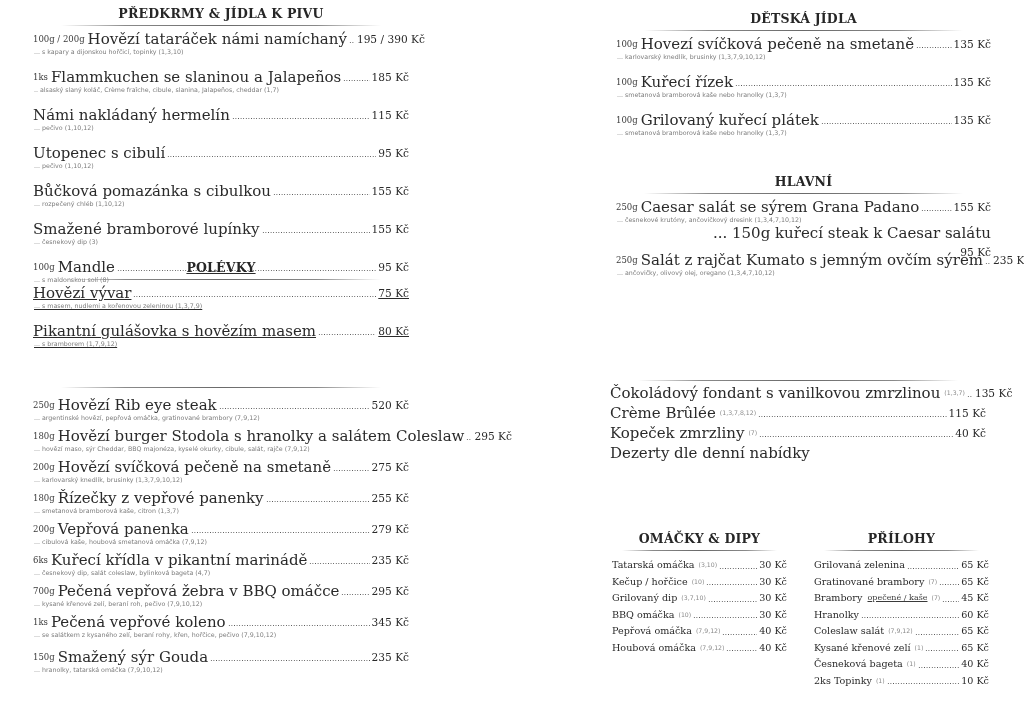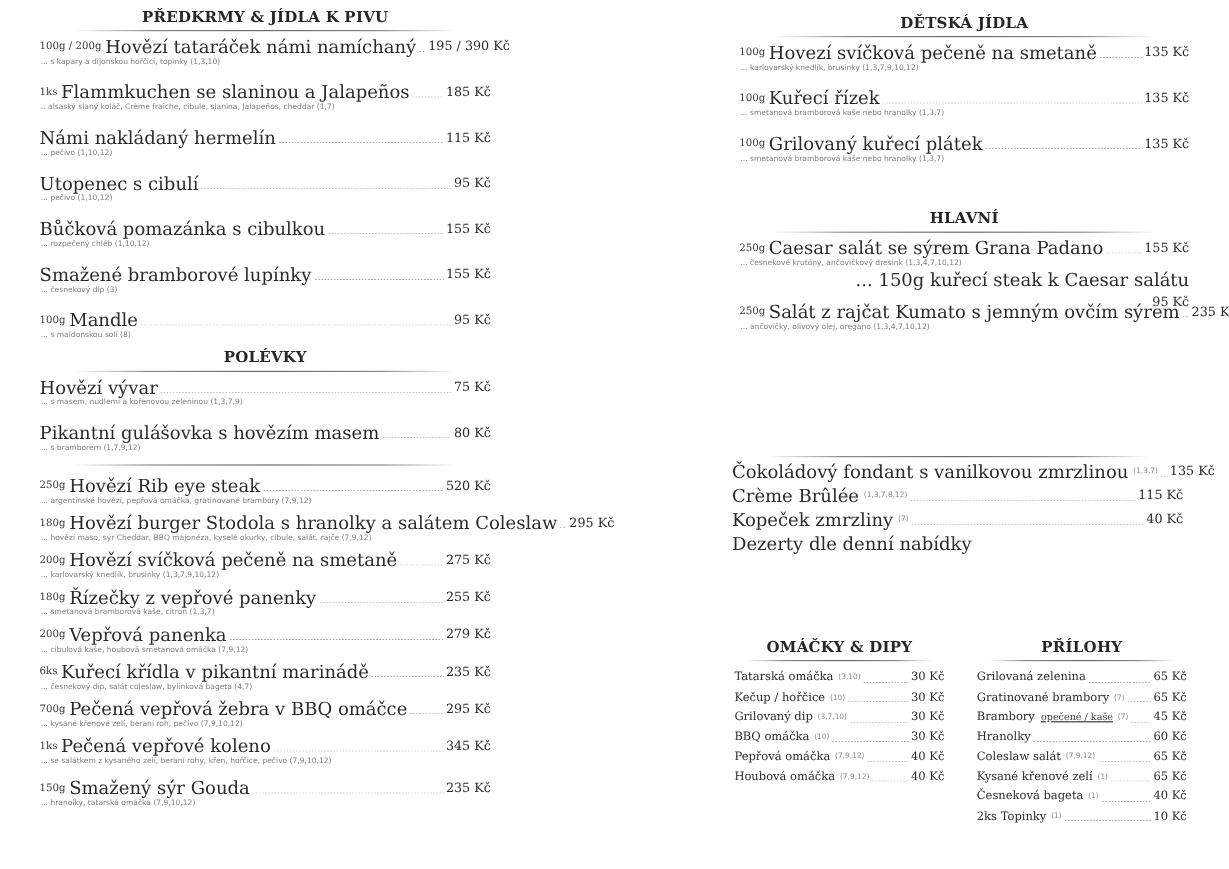--- a/index.html
+++ b/index.html
@@ -29,21 +29,21 @@
     .price { font-size: 10.6px; color: #2a2a2a; }
     .desc {
       font-family: "DejaVu Sans", sans-serif; font-size: 6.3px; color: #7c7c7c;
       height: 11px; line-height: 10px; padding-left: 1px; white-space: nowrap;
     }
     .gap-lg { margin-bottom: 12px; }
     .gap-sm { margin-bottom: 5px; }
 
     
     #s-predkrmy { left: 33px; top: 5px; width: 376px; }
-    #s-polevky  { left: 33px; top: 289px; width: 376px; }
+    #s-polevky  { left: 33px; top: 259px; width: 376px; text-decoration: underline; }
     #s-hlavni   { left: 33px; top: 385px; width: 376px; }
     
     #s-detska   { left: 616px; top: 10px; width: 375px; }
     #s-salaty   { left: 616px; top: 173px; width: 375px; }
     #s-dezerty  { left: 610px; top: 378px; width: 376px; }
     #s-omacky   { left: 612px; top: 530px; width: 175px; }
     #s-prilohy  { left: 814px; top: 530px; width: 175px; }
 
     .sub-extra { display: flex; justify-content: flex-end; }
     .sub-extra .item-line { width: 244px; flex-direction: column; }

